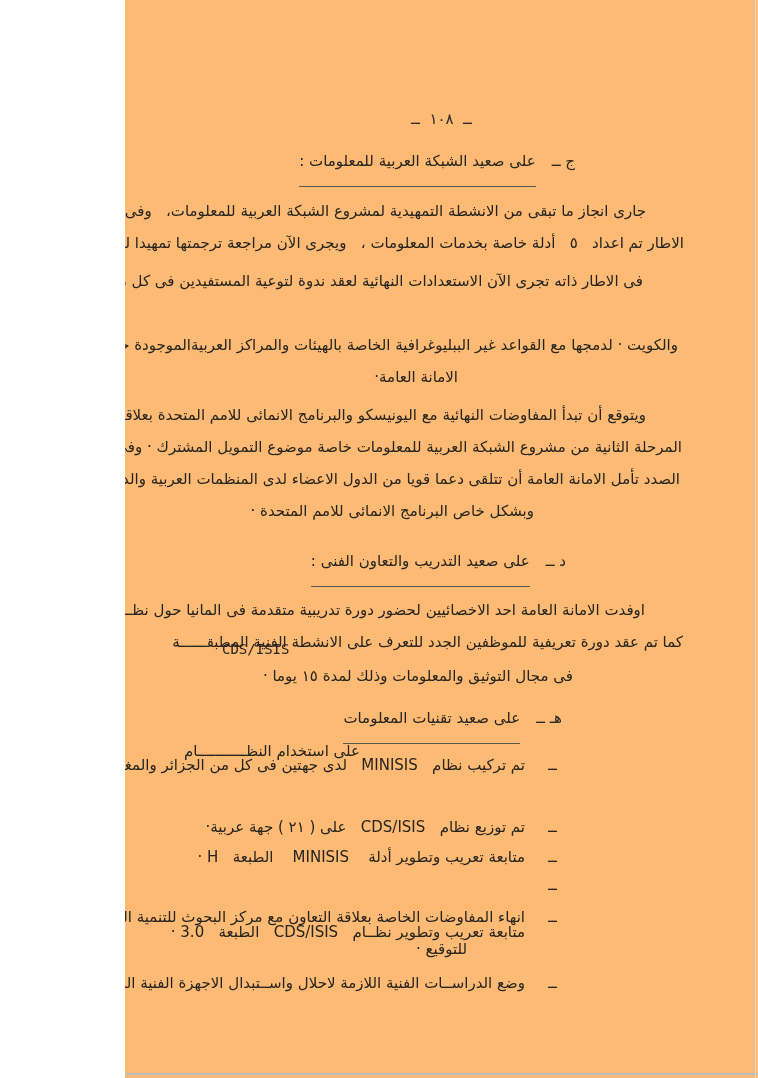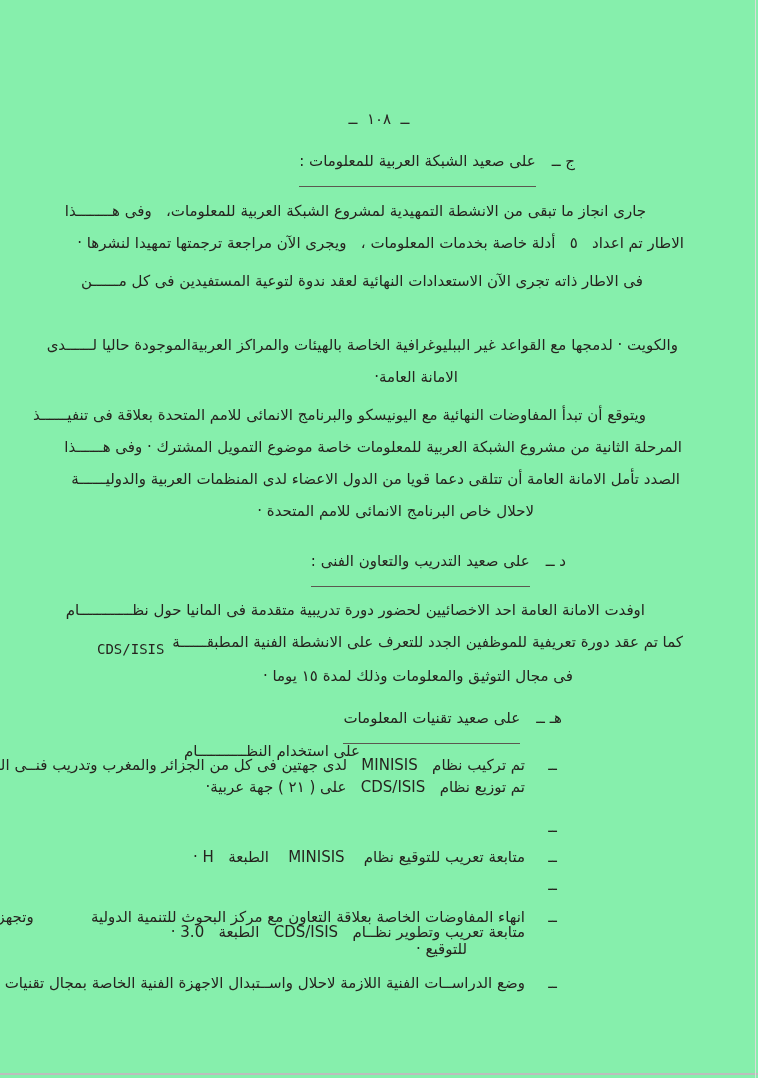--- a/index.html
+++ b/index.html
@@ -1,19 +1,19 @@
 <!DOCTYPE html>
 <html lang="ar" dir="rtl"><head>
 <meta charset="utf-8">
 <style>
   html,body { margin:0; padding:0; background:#ffffff; }
   .page {
     position:relative;
-    width:758px; height:1078px;
-    background:#86efac;
+    width:633px; height:1078px;
+    background:#fdba74;
     font-family:"DejaVu Sans", sans-serif;
     color:#26241f;
     overflow:hidden;
     direction:rtl;
   }
   .abs {
     position:absolute;
     white-space:pre;
     font-size:15px;
     line-height:22px;
@@ -58,21 +58,21 @@
   <div class="abs" style="top:200px; right:112px;">جارى انجاز ما تبقى من الانشطة التمهيدية لمشروع الشبكة العربية للمعلومات،   وفى هــــــــذا</div>
   <div class="abs" style="top:232px; right:74px;margin-left:48px;">الاطار تم اعداد   ٥   أدلة خاصة بخدمات المعلومات ،   ويجرى الآن مراجعة ترجمتها تمهيدا لنشرها ·</div>
 
   <div class="abs" style="top:270px; right:115px;">فى الاطار ذاته تجرى الآن الاستعدادات النهائية لعقد ندوة لتوعية المستفيدين فى كل مــــــن</div>
   <div class="abs" style="top:334px; right:80px;">والكويت · لدمجها مع القواعد غير الببليوغرافية الخاصة بالهيئات والمراكز العربيةالموجودة حاليا لــــــدى</div>
   <div class="abs" style="top:366px; right:300px;">الامانة العامة·</div>
 
   <div class="abs" style="top:404px; right:112px;">ويتوقع أن تبدأ المفاوضات النهائية مع اليونيسكو والبرنامج الانمائى للامم المتحدة بعلاقة فى تنفيــــــذ</div>
   <div class="abs" style="top:436px; right:76px;">المرحلة الثانية من مشروع الشبكة العربية للمعلومات خاصة موضوع التمويل المشترك · وفى هــــــذا</div>
   <div class="abs" style="top:468px; right:78px;">الصدد تأمل الامانة العامة أن تتلقى دعما قويا من الدول الاعضاء لدى المنظمات العربية والدوليــــــة</div>
-  <div class="abs" style="top:500px; right:224px;">لاحلال خاص البرنامج الانمائى للامم المتحدة ·</div>
+  <div class="abs" style="top:500px; right:224px;">وبشكل خاص البرنامج الانمائى للامم المتحدة ·</div>
 
   <div class="sec-head" style="top:552px; right:192px;">
     <span>د ــ</span>
     <span class="ht">على صعيد التدريب والتعاون الفنى :</span>
   </div>
 
   <div class="abs" style="top:599px; right:113px;">اوفدت الامانة العامة احد الاخصائيين لحضور دورة تدريبية متقدمة فى المانيا حول نظــــــــــــام</div>
   <div class="abs" style="top:631px; right:75px;">كما تم عقد دورة تعريفية للموظفين الجدد للتعرف على الانشطة الفنية المطبقــــــة</div>
   <div class="abs latin" style="top:638px; left:97px; right:auto; direction:ltr;">CDS/ISIS</div>
   <div class="abs" style="top:665px; right:185px;">فى مجال التوثيق والمعلومات وذلك لمدة ١٥ يوما ·</div>
@@ -80,24 +80,24 @@
   <div class="sec-head" style="top:709px; right:196px;">
     <span>هـ ــ</span>
     <span class="ht">على صعيد تقنيات المعلومات</span>
   </div>
 
   <div class="abs" style="top:754px; right:201px;">ــ</div>
   <div class="abs" style="top:754px; right:233px;">تم تركيب نظام   MINISIS   لدى جهتين فى كل من الجزائر والمغرب وتدريب فنــى الجهتيــن</div>
   <div class="abs" style="top:740px; right:398px;margin-left:40px;">على استخدام النظـــــــــــام</div>
 
   <div class="abs" style="top:816px; right:201px;">ــ</div>
-  <div class="abs" style="top:776px; right:233px;">تم توزيع نظام   CDS/ISIS   على ( ٢١ ) جهة عربية·</div>
+  <div class="abs" style="top:816px; right:233px;">تم توزيع نظام   CDS/ISIS   على ( ٢١ ) جهة عربية·</div>
 
   <div class="abs" style="top:846px; right:201px;">ــ</div>
-  <div class="abs" style="top:846px; right:233px;">متابعة تعريب للتوقيع نظام    MINISIS    الطبعة   H ·</div>
+  <div class="abs" style="top:846px; right:233px;">متابعة تعريب وتطوير أدلة    MINISIS    الطبعة   H ·</div>
 
   <div class="abs" style="top:874px; right:201px;">ــ</div>
   <div class="abs" style="top:921px; right:233px;margin-left:16px;">متابعة تعريب وتطوير نظــام   CDS/ISIS   الطبعة   3.0 ·</div>
 
   <div class="abs" style="top:906px; right:201px;">ــ</div>
   <div class="abs" style="top:906px; right:233px;">انهاء المفاوضات الخاصة بعلاقة التعاون مع مركز البحوث للتنمية الدولية            وتجهز العقــود</div>
   <div class="abs" style="top:938px; right:291px;">للتوقيع ·</div>
 
   <div class="abs" style="top:972px; right:201px;">ــ</div>
   <div class="abs" style="top:972px; right:233px;">وضع الدراســات الفنية اللازمة لاحلال واســتبدال الاجهزة الفنية الخاصة بمجال تقنيات المعلومات·</div>

